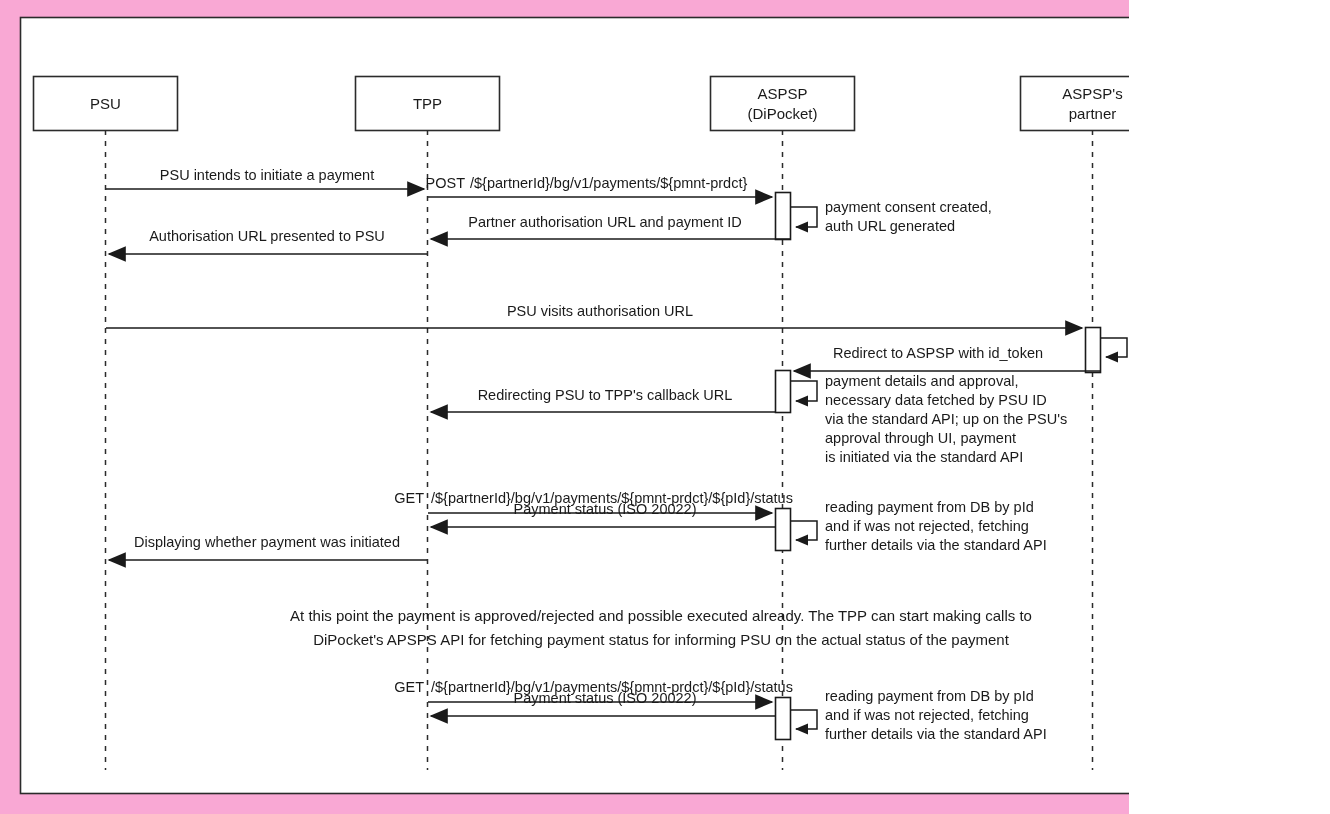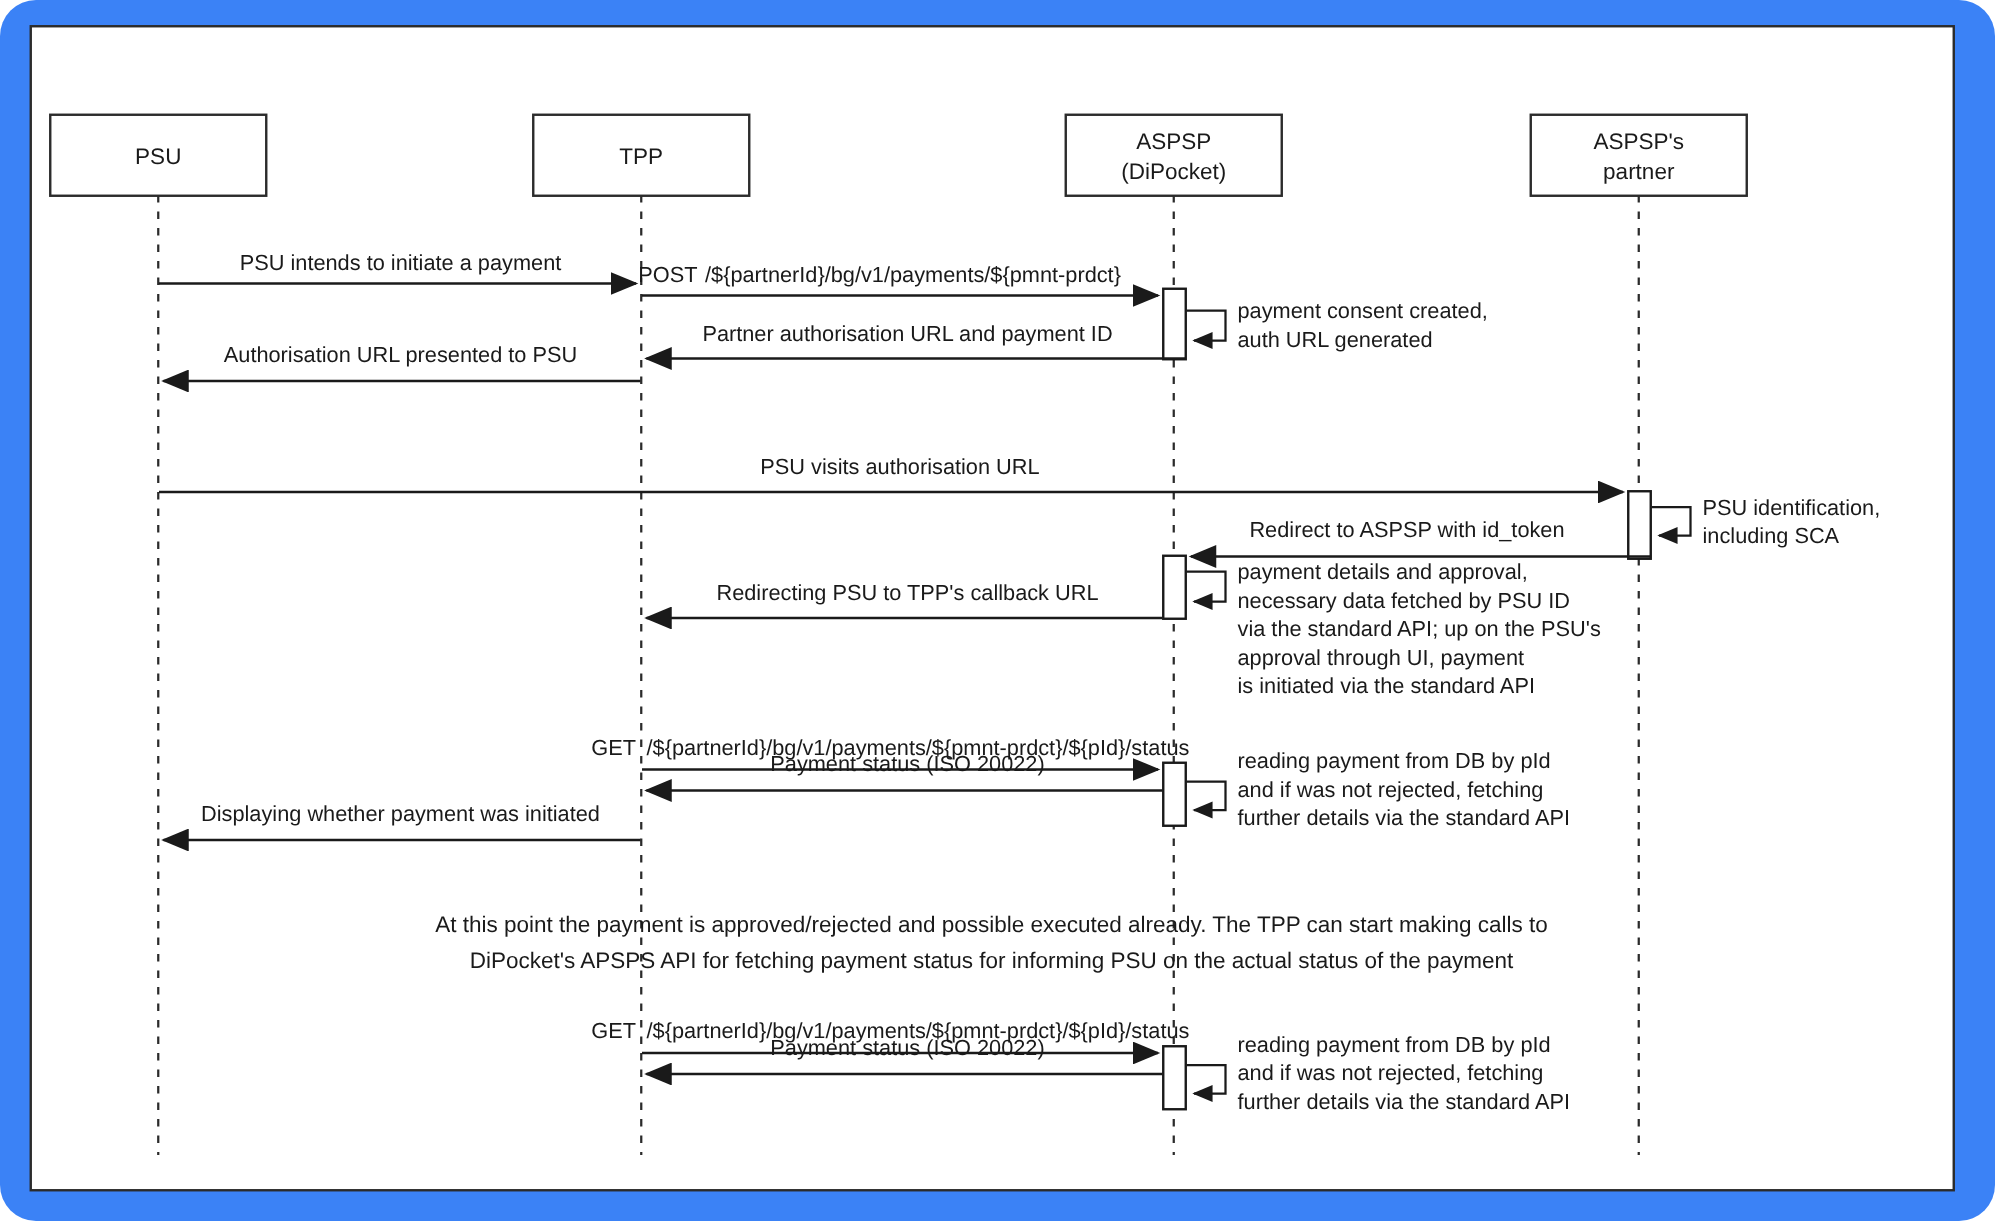--- a/index.html
+++ b/index.html
@@ -6,25 +6,24 @@
     margin: 0;
     padding: 0;
     background: #ffffff;
   }
   body {
     font-family: "Liberation Sans", sans-serif;
     color: #1a1a1a;
   }
   #diagram-root {
     position: relative;
-    width: 1330px;
+    width: 1129px;
     height: 814px;
-    background: #3b82f6;
+    background: #f9a8d4;
     overflow: hidden;
-    border-radius: 24px;
   }
   svg.diagram-canvas {
     position: absolute;
     left: 0;
     top: 0;
     width: 1330px;
     height: 814px;
   }
   .frame-rect {
     fill: #ffffff;

